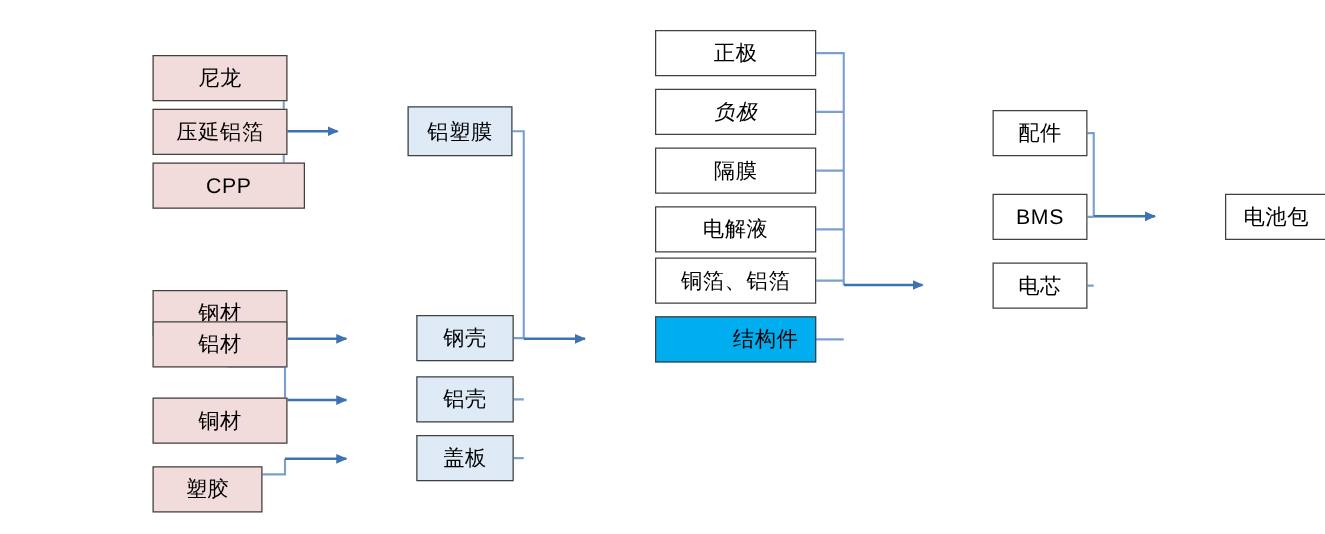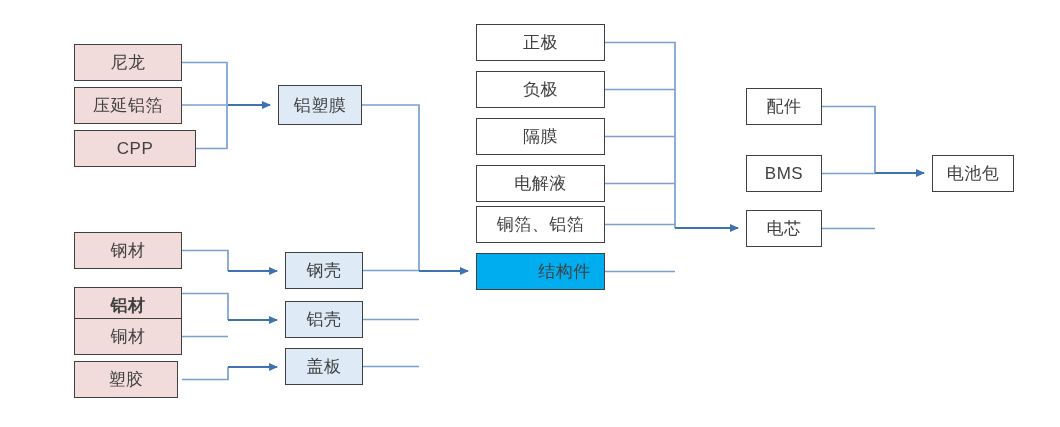--- a/index.html
+++ b/index.html
@@ -1,22 +1,22 @@
 <!DOCTYPE html>
 <html><head>
 <meta charset="utf-8">
 <style>
   html,body{margin:0;padding:0;background:#ffffff;}
   body{width:1060px;height:427px;overflow:hidden;
        font-family:"Liberation Sans","DejaVu Sans",sans-serif;}
   #stage{position:relative;width:1060px;height:427px;background:#fff;}
   svg.wires{position:absolute;left:0;top:0;width:1060px;height:427px;pointer-events:none;}
   .node{position:absolute;box-sizing:border-box;display:flex;align-items:center;
-        justify-content:center;border:1.6px solid #404040;font-size:17px;color:#404040;
-        line-height:1;white-space:nowrap;letter-spacing:.5px;}
+        justify-content:center;border:1.6px solid #404040;font-size:17px;color:#000000;
+        line-height:1;white-space:nowrap;letter-spacing:.5px;margin-left:48px;}
   .node.pink{background:#F2DCDB;}
   .node.lblue{background:#DEEBF7;font-family:Liberation Serif, serif;}
   .node.white{background:#FFFFFF;}
   .node.cyan{background:#00AEEF;}
 </style>
 </head>
 <body>
 
 <div id="stage">
 
@@ -63,32 +63,32 @@
       <path d="M675,228 H738"></path>
       <path d="M875,173 H924"></path>
     </g>
   </svg>
 
   <div class="node pink" style="left:74px;top:44px;width:108px;height:37px;">尼龙</div>
   <div class="node pink" style="left:74px;top:87px;width:108px;height:37px;">压延铝箔</div>
   <div class="node pink" style="left:74px;top:130px;width:122px;height:37px;">CPP</div>
 
   <div class="node pink" style="left:74px;top:232px;width:108px;height:37px;">钢材</div>
-  <div class="node pink" style="left:74px;top:287px;width:108px;height:37px;font-weight:bold;">铝材</div>
+  <div class="node pink" style="left:74px;top:257px;width:108px;height:37px;">铝材</div>
   <div class="node pink" style="left:74px;top:318px;width:108px;height:37px;">铜材</div>
-  <div class="node pink" style="left:74px;top:361px;width:104px;height:37px;">塑胶</div>
+  <div class="node pink" style="left:74px;top:373px;width:88px;height:37px;">塑胶</div>
 
   <div class="node lblue" style="left:278px;top:85px;width:84px;height:40px;">铝塑膜</div>
 
   <div class="node lblue" style="left:285px;top:252px;width:78px;height:37px;">钢壳</div>
   <div class="node lblue" style="left:285px;top:301px;width:78px;height:37px;">铝壳</div>
   <div class="node lblue" style="left:285px;top:348px;width:78px;height:37px;">盖板</div>
 
   <div class="node white" style="left:476px;top:24px;width:129px;height:37px;">正极</div>
-  <div class="node white" style="left:476px;top:71px;width:129px;height:37px;">负极</div>
+  <div class="node white" style="left:476px;top:71px;width:129px;height:37px;font-style:italic;">负极</div>
   <div class="node white" style="left:476px;top:118px;width:129px;height:37px;">隔膜</div>
   <div class="node white" style="left:476px;top:206px;width:129px;height:37px;">铜箔、铝箔</div>
   <div class="node white" style="left:476px;top:165px;width:129px;height:37px;">电解液</div>
   <div class="node cyan" style="left:476px;top:253px;width:129px;height:37px;padding-left:48px;">结构件</div>
 
   <div class="node white" style="left:746px;top:88px;width:76px;height:37px;text-align:right;">配件</div>
   <div class="node white" style="left:746px;top:155px;width:76px;height:37px;">BMS</div>
   <div class="node white" style="left:746px;top:210px;width:76px;height:37px;">电芯</div>
 
   <div class="node white" style="left:932px;top:155px;width:82px;height:37px;">电池包</div>

